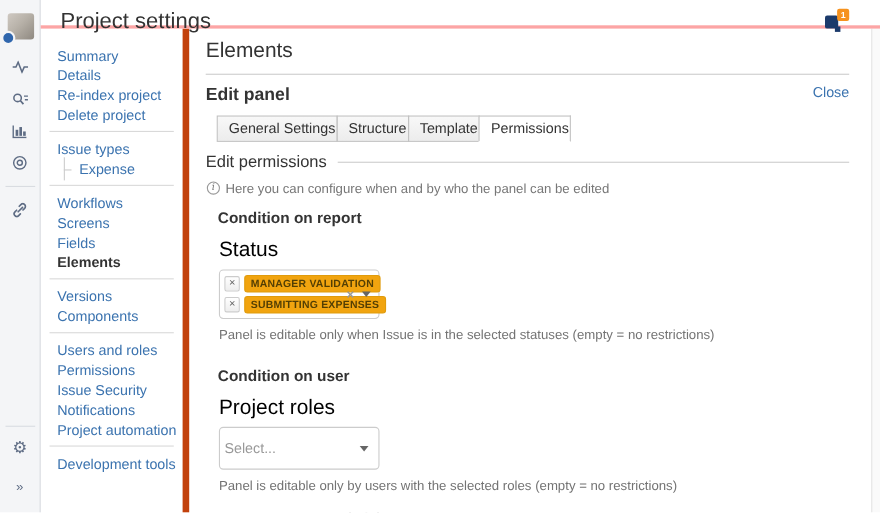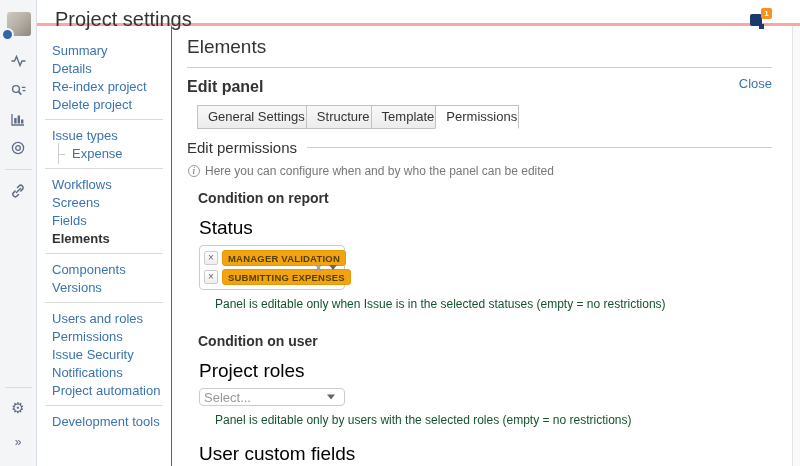--- a/index.html
+++ b/index.html
@@ -46,21 +46,21 @@
   .addon-base { position: absolute; left: 0; bottom: 4px; width: 12px; height: 12px; background: #1b3a6b; border-radius: 2px; }
   .addon-pix { position: absolute; left: 9px; bottom: 1px; width: 5px; height: 5px; background: #1b3a6b; }
   .addon-badge {
     position: absolute; right: 0; top: 0; min-width: 11px; height: 11px; background: #f6921e;
     color: #fff; font-size: 8px; font-weight: bold; text-align: center; line-height: 11px; border-radius: 2px;
   }
 
   .body-row { flex: 1; display: flex; min-height: 0; }
 
   
-  .sidenav { width: 135px; flex-shrink: 0; border-right: 1px solid #c2410c; padding: 16px 8px 0 15px; overflow: hidden; }
+  .sidenav { width: 135px; flex-shrink: 0; border-right: 6px solid #c2410c; padding: 16px 8px 0 15px; overflow: hidden; }
   .nav-item {
     display: block; color: #3b73af; text-decoration: none; font-size: 13px;
     line-height: 14px; padding: 1.5px 0; margin-bottom: 1px; cursor: pointer; white-space: nowrap;
   }
   .nav-item.active { color: #333; font-weight: bold; cursor: default; }
   .nav-divider { height: 1px; background: #d9d9d9; margin: 6px 0 7px -7px; }
   .subitem-row { display: flex; align-items: stretch; height: 17px; }
   .tree { display: inline-block; width: 8px; margin: 0 6px 0 6px; position: relative; flex-shrink: 0; }
   .tree.mid::before { content: ""; position: absolute; left: 0; top: -2px; bottom: -2px; border-left: 1px solid #ccc; }
   .tree.mid::after, .tree.last::after { content: ""; position: absolute; left: 0; top: 50%; width: 7px; border-top: 1px solid #ccc; }
@@ -96,28 +96,28 @@
 
   .info-row { display: flex; align-items: center; color: #777; font-size: 12px; margin: 2px 0 10px 1px; }
   .info-icon {
     display: inline-block; width: 12px; height: 12px; border: 1px solid #999; border-radius: 50%;
     font-family: "DejaVu Serif", serif; font-style: italic; font-size: 9px; line-height: 11px;
     text-align: center; color: #777; margin-right: 5px; flex-shrink: 0;
   }
   .cond-heading { font-size: 14px; font-weight: bold; color: #333; margin: 12px 0 11px 11px; }
   .field-block { margin-left: 12px; }
   .field-label { font-size: 19px; color: #000000; margin-bottom: 6px; }
-  .helper { font-size: 12px; color: #14532d; margin: 7px 0 0 16px; }
+  .helper { font-size: 12px; color: #737373; margin: 7px 0 0 0; }
 
   .select2 {
     width: 146px; border: 1px solid #ccc; border-radius: 4px; background: #fff;
     position: relative; cursor: pointer;
   }
   .select2.multi { padding: 4px 34px 4px 4px; }
-  .select2.single { height: 18px; padding: 0 34px 0 4px; display: flex; align-items: center; }
+  .select2.single { height: 39px; padding: 0 34px 0 4px; display: flex; align-items: center; }
   .tag-row { display: flex; align-items: center; margin-bottom: 3px; }
   .tag-row:last-of-type { margin-bottom: 0; }
   .remove-box {
     width: 14px; height: 14px; border: 1px solid #ccc; border-radius: 2px;
     background: linear-gradient(#fff, #eee); color: #666; font-size: 10px; line-height: 12px;
     text-align: center; margin-right: 4px; flex-shrink: 0; cursor: pointer;
   }
   .lozenge {
     background: #f1a40f; border: 1px solid #e09b0c; color: #533f04; font-size: 9.5px; font-weight: bold;
     padding: 1.5px 5px; border-radius: 3px; white-space: nowrap; letter-spacing: 0.2px;
@@ -212,22 +212,22 @@
         <div class="subitem-row">
           <span class="tree mid"></span>
           <a class="nav-item">Expense</a>
         </div>
         <div class="nav-divider"></div>
         <a class="nav-item">Workflows</a>
         <a class="nav-item">Screens</a>
         <a class="nav-item">Fields</a>
         <a class="nav-item active">Elements</a>
         <div class="nav-divider"></div>
+        <a class="nav-item">Versions</a>
         <a class="nav-item">Components</a>
-        <a class="nav-item">Versions</a>
         <div class="nav-divider"></div>
         <a class="nav-item">Users and roles</a>
         <a class="nav-item">Permissions</a>
         <a class="nav-item">Issue Security</a>
         <a class="nav-item">Notifications</a>
         <a class="nav-item">Project automation</a>
         <div class="nav-divider"></div>
         <a class="nav-item">Development tools</a>
 
       </div>

